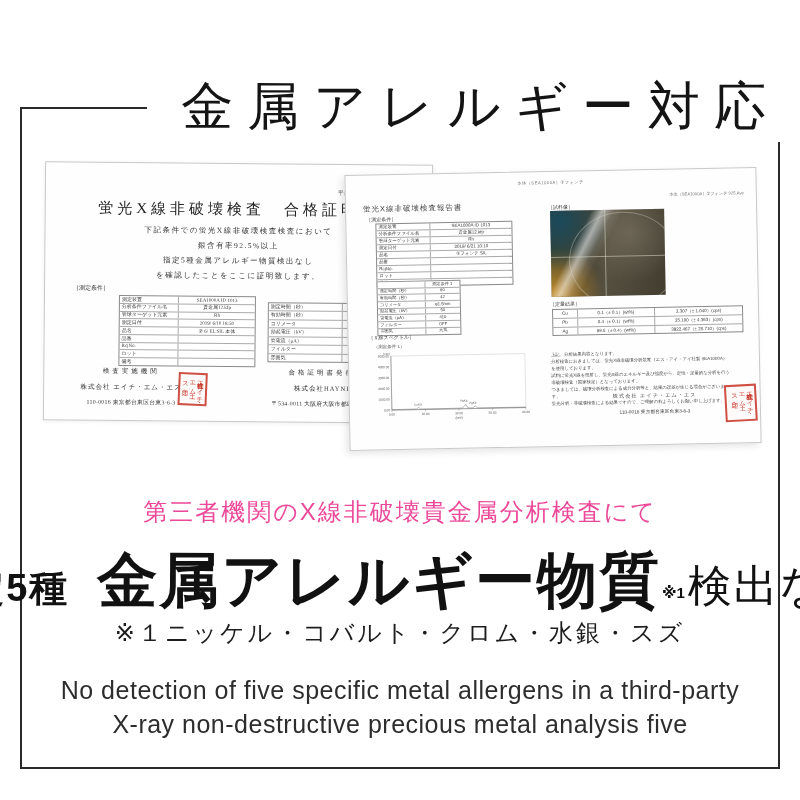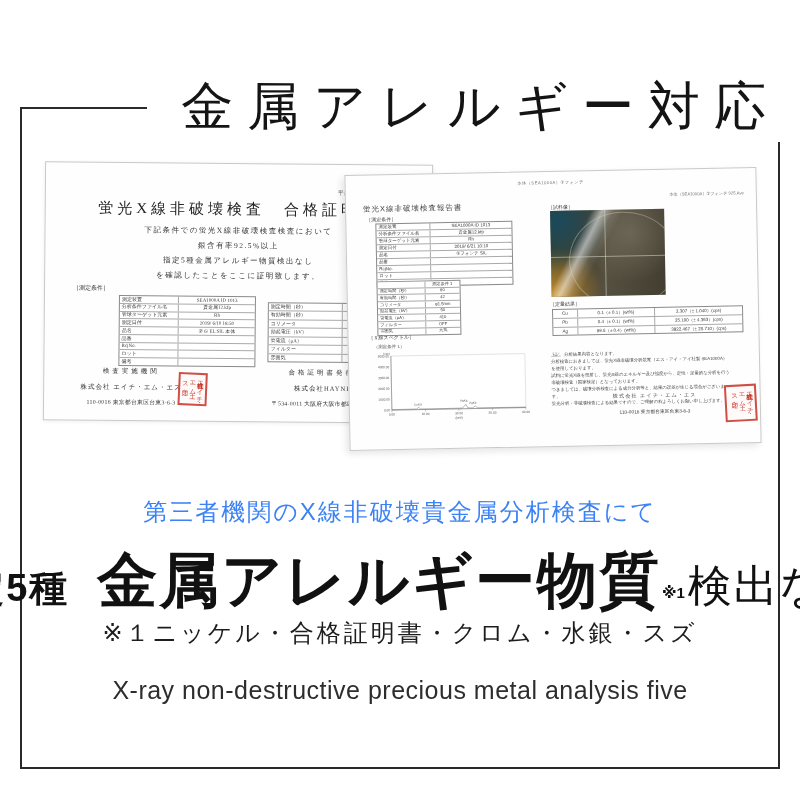--- a/index.html
+++ b/index.html
@@ -9,21 +9,21 @@
   
   .nickel{position:absolute;top:30px;left:0;right:0;text-align:center;
           font-size:28px;font-weight:300;letter-spacing:11px;text-indent:11px;color:#1f1f1f}
   .frame{position:absolute;left:20px;top:107px;width:756px;height:658px;border:2px solid #2a2a2a;z-index:0}
   .main-title{position:absolute;top:72px;left:0;right:0;text-align:right;z-index:3;white-space:nowrap}
   .main-title span{display:inline-block;background:#fff;padding:0 20px;font-size:52px;font-weight:500;
                    letter-spacing:14px;text-indent:14px;color:#141414}
 
   
   .lead{position:absolute;top:496px;left:0;right:0;text-align:center;font-size:24px;font-weight:500;
-        letter-spacing:2px;color:#3b82f6;z-index:2}
+        letter-spacing:2px;color:#ec4899;z-index:2}
   .headline{position:absolute;top:541px;left:0;right:0;display:flex;justify-content:center;
             align-items:baseline;z-index:2;color:#111;white-space:nowrap}
   .headline .hl-prefix{font-size:38px;font-weight:700;letter-spacing:2px;margin-right:28px}
   .headline .hl-main{font-size:60px;font-weight:700;letter-spacing:2px}
   .headline .hl-mark{font-size:15px;font-weight:700;margin:0 3px 0 1px;position:relative;top:-3px}
   .headline .hl-suffix{font-size:44px;font-weight:400;letter-spacing:2px}
   .note{position:absolute;top:617px;left:0;right:0;text-align:center;font-size:24px;font-weight:500;
         letter-spacing:3px;color:#1d1d1d;z-index:2}
   .english{position:absolute;top:673px;left:0;right:0;text-align:center;font-size:25px;line-height:34px;
            color:#2d2d2d;z-index:2;letter-spacing:.5px}
@@ -394,19 +394,20 @@
 
   <div class="lead">第三者機関のX線非破壊貴金属分析検査にて</div>
 
   <div class="headline">
     <span class="hl-prefix">特定5種</span>
     <span class="hl-main">金属アレルギー物質</span>
     <span class="hl-mark">※1</span>
     <span class="hl-suffix">検出なし</span>
   </div>
 
-  <div class="note">※１ニッケル・合格証明書・クロム・水銀・スズ</div>
+  <div class="note">※１ニッケル・コバルト・クロム・水銀・スズ</div>
 
   <div class="english">
+    <div>No detection of five specific metal allergens in a third-party</div>
     <div>X-ray non-destructive precious metal analysis five</div>
   </div>
 
 </div>
 
 </body></html>

